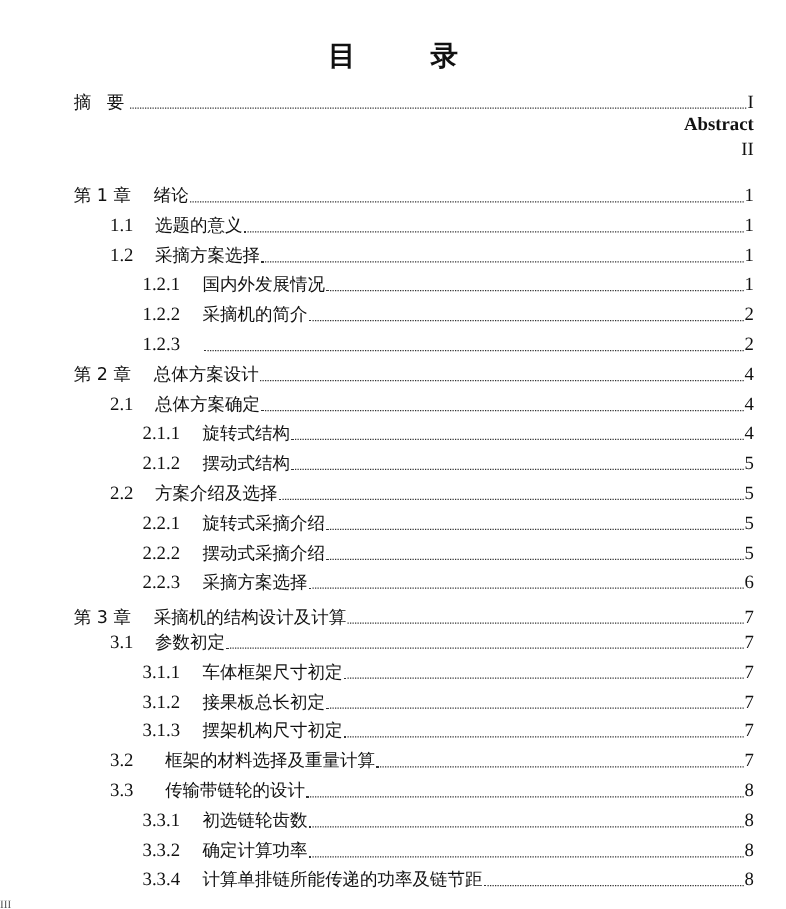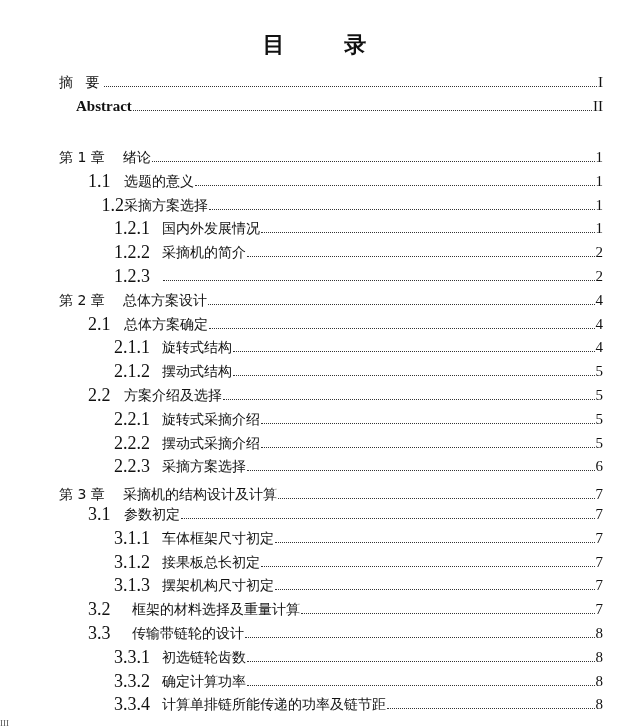--- a/index.html
+++ b/index.html
@@ -2,60 +2,60 @@
 <html><head>
 <meta charset="utf-8">
 <style>
   html, body { margin:0; padding:0; background:#ffffff; }
   body { width:629px; height:727px; overflow:hidden; position:relative;
          font-family:"DejaVu Sans", sans-serif; color:#111; }
   .title { position:absolute; left:0; width:629px; top:30px; text-align:center;
            font-size:22px; font-weight:bold; letter-spacing:26px; padding-left:26px; box-sizing:border-box; }
   .toc { position:absolute; left:0; top:0; width:629px; }
   .row { position:absolute; height:22px; display:flex; align-items:flex-end; font-size:14px; line-height:16px; }
-  .row .num { display:inline-block; white-space:nowrap; font-family:"Liberation Serif", serif; font-size:18px; }
+  .row .num { display:inline-block; white-space:nowrap; font-family:"Liberation Serif", serif; font-size:15px; }
   .row .label { white-space:nowrap; }
   .row .dots { flex:1; border-bottom:1px dotted #333; margin:0 1px 3px 1px; height:1px; }
   .row .page { font-family:"Liberation Serif", serif; font-size:15px; white-space:nowrap; }
   .bold { font-weight:bold; font-family:"Liberation Serif", serif; font-size:15px; }
   .footer { position:absolute; top:718px; left:0; width:629px; text-align:left;
             font-family:"Liberation Serif", serif; font-size:9px; color:#555; }
 </style>
 </head>
 <body>
 
 <div class="title">目  录</div>
 
 <div class="toc">
   <div class="row" style="left:59px; right:26px; top:68px;">
     <span class="label" style="letter-spacing:4px;">摘  要</span>
     <span class="dots"></span>
     <span class="page">I</span>
   </div>
-  <div class="row" style="left:76px; right:26px; top:92px;">
+  <div class="row" style="left:46px; right:26px; top:92px;flex-direction:column;">
     <span class="label bold">Abstract</span>
     <span class="dots"></span>
     <span class="page">II</span>
   </div>
 </div>
 
 <div id="entries">
     <div class="row" style="left: 59px; right: 26px; top: 143px;">
       <span class="num" style="width: 64px; font-family: &quot;DejaVu Sans&quot;, sans-serif; font-size: 14px;">第 1 章</span>
       <span class="label">绪论</span>
       <span class="dots"></span>
       <span class="page">1</span>
     </div>
     <div class="row" style="left: 88px; right: 26px; top: 166.8px;">
       <span class="num" style="width: 36px;">1.1</span>
       <span class="label">选题的意义</span>
       <span class="dots"></span>
       <span class="page">1</span>
     </div>
-    <div class="row" style="left: 88px; right: 26px; top: 190.6px; text-align: right;">
+    <div class="row" style="left: 88px; right: 26px; top: 190.6px;">
       <span class="num" style="width: 36px;">1.2</span>
       <span class="label">采摘方案选择</span>
       <span class="dots"></span>
       <span class="page">1</span>
     </div>
     <div class="row" style="left: 114px; right: 26px; top: 214.4px;">
       <span class="num" style="width: 48px;">1.2.1</span>
       <span class="label">国内外发展情况</span>
       <span class="dots"></span>
       <span class="page">1</span>

